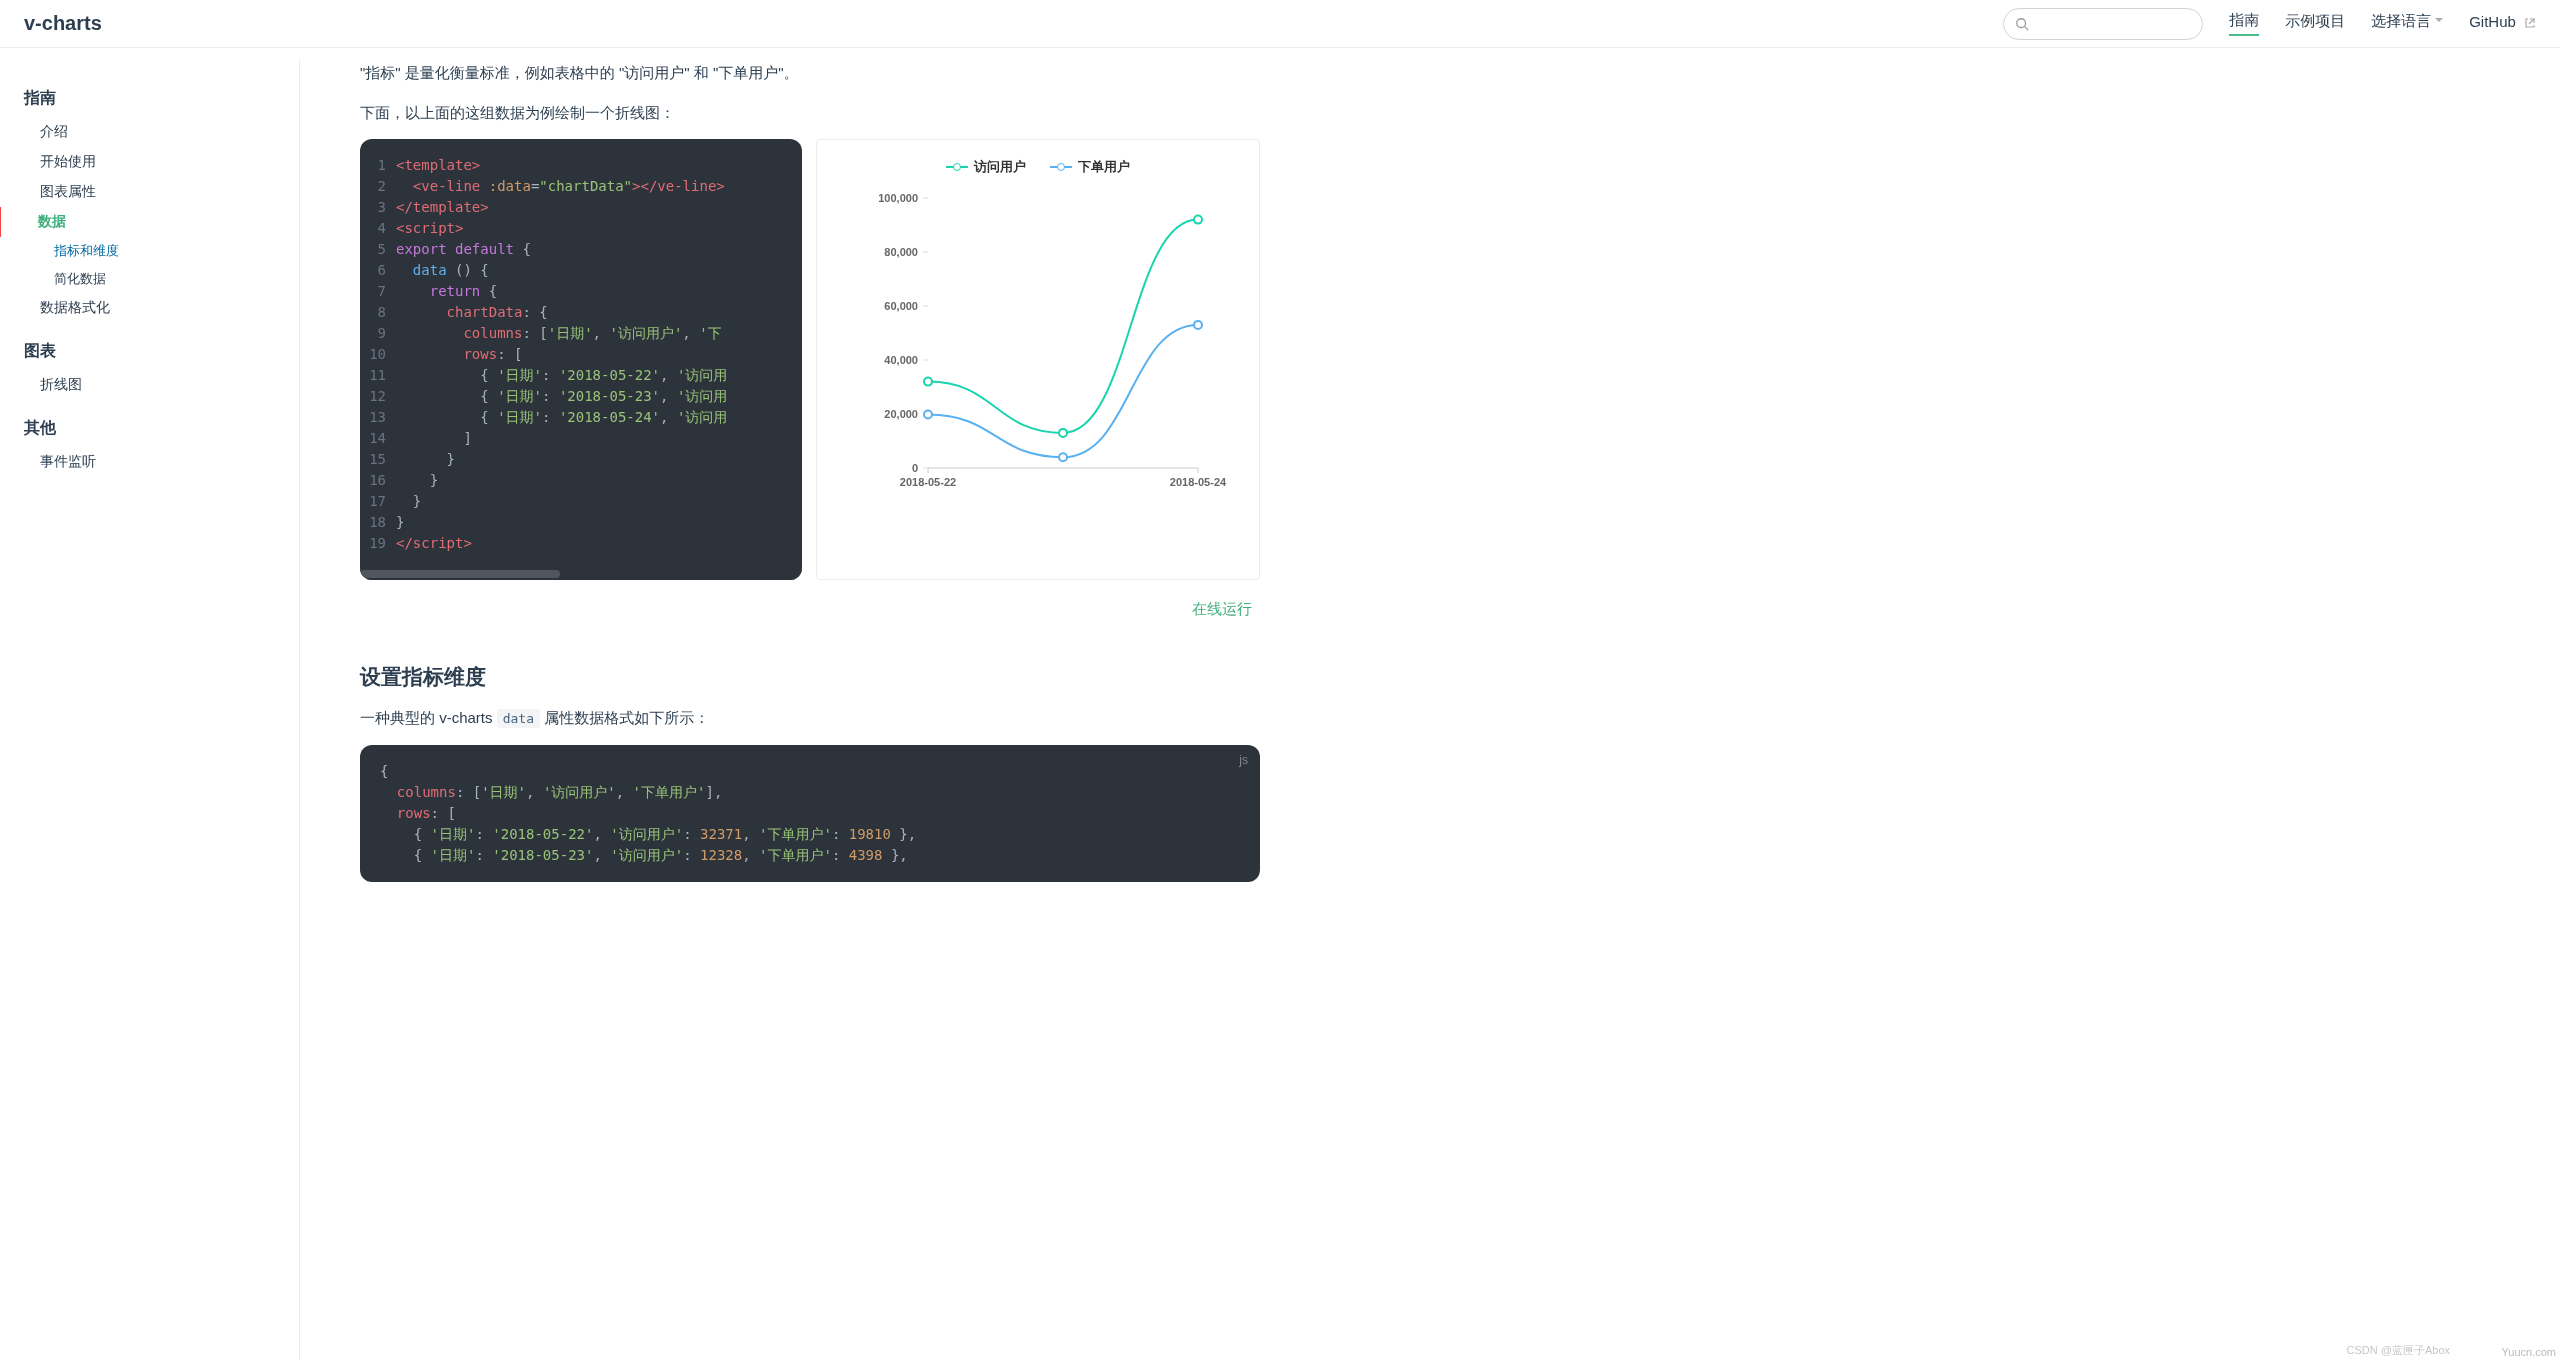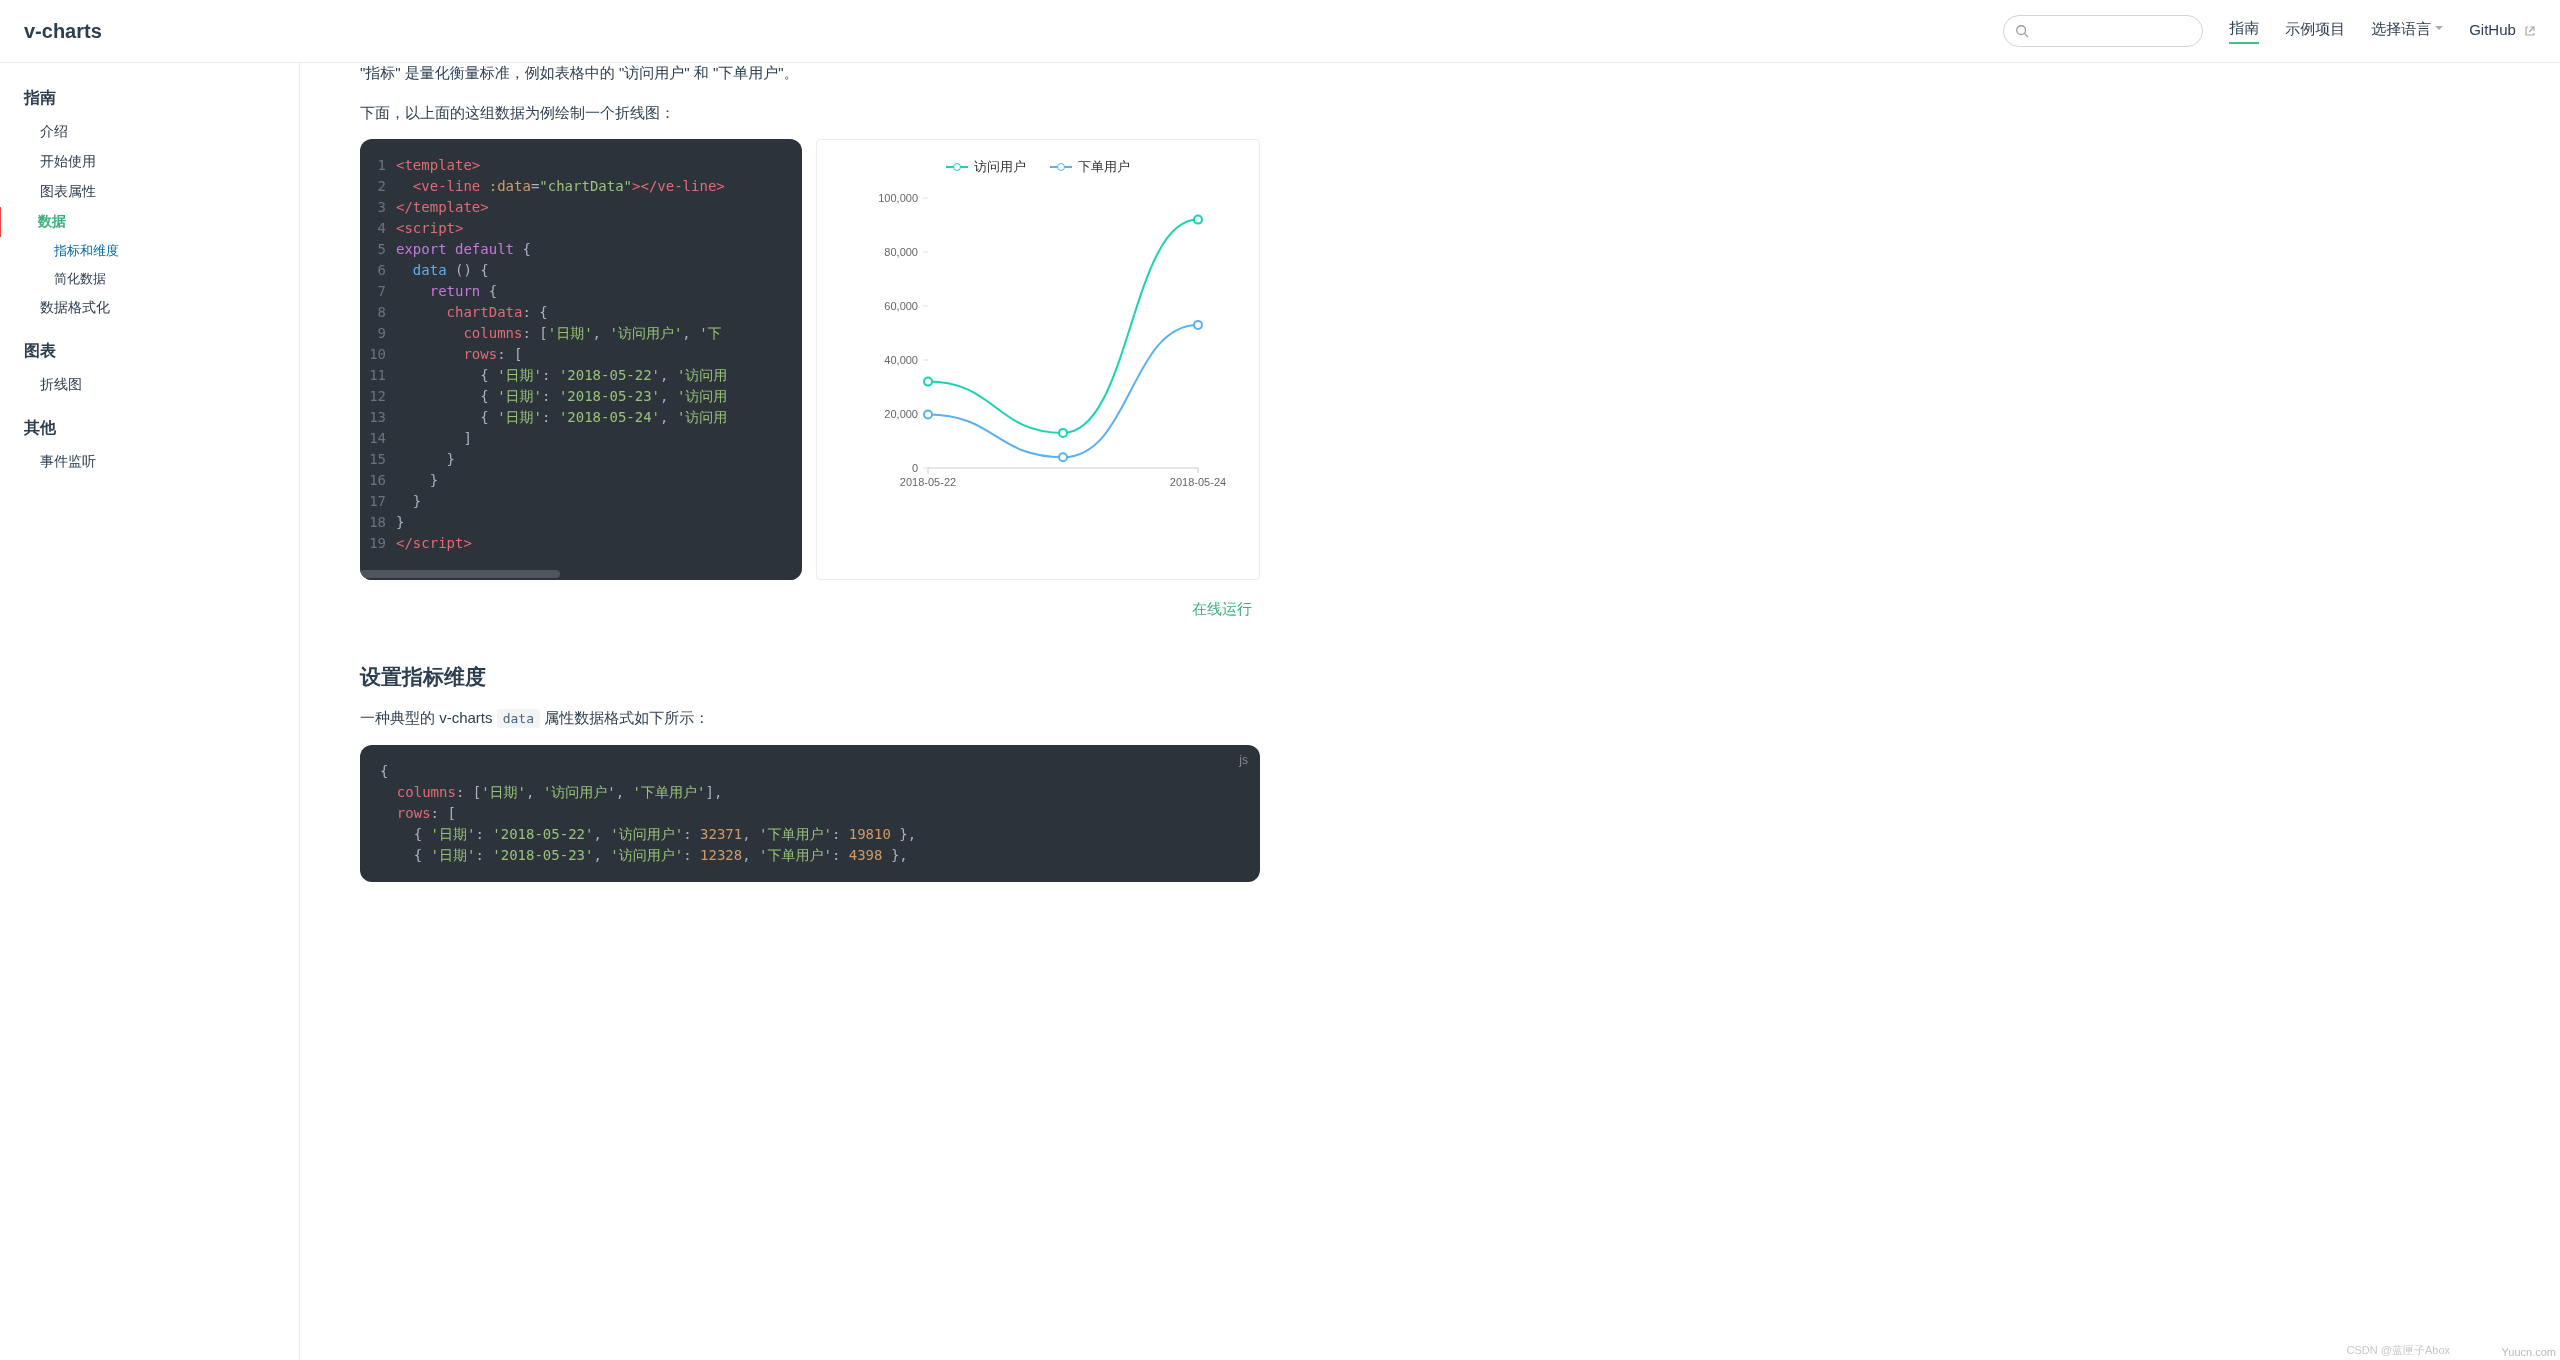--- a/index.html
+++ b/index.html
@@ -1,17 +1,17 @@
 <!DOCTYPE html>
 <html><head>
 <meta charset="utf-8">
 <style>
 * { margin: 0; padding: 0; box-sizing: border-box; }
 body { font-family: -apple-system, BlinkMacSystemFont, "Segoe UI", "PingFang SC", "Hiragino Sans GB", "Microsoft YaHei", sans-serif; color: #2c3e50; background: #fff; }
-.header { position: fixed; top: 0; left: 0; right: 0; height: 63px; background: #fff; border-bottom: 1px solid #eaecef; display: flex; align-items: center; padding: 16px 24px; z-index: 100; }
+.header { position: fixed; top: 0; left: 0; right: 0; height: 48px; background: #fff; border-bottom: 1px solid #eaecef; display: flex; align-items: center; padding: 16px 24px; z-index: 100; }
 .logo { font-size: 20px; font-weight: 600; color: #2c3e50; }
 .header-right { margin-left: auto; display: flex; align-items: center; gap: 26px; }
 .search-box { position: relative; width: 200px; }
 .search-box input { width: 100%; height: 32px; border: 1px solid #cfd4db; border-radius: 16px; padding: 0 12px 0 34px; font-size: 14px; outline: none; background: #fff; }
 .search-icon { position: absolute; left: 12px; top: 50%; transform: translateY(-50%); width: 14px; height: 14px; color: #999; }
 .nav-item { font-size: 15px; color: #2c3e50; text-decoration: none; cursor: pointer; padding-bottom: 4px; }
 .nav-item.active { border-bottom: 2px solid #46bd87; color: #2c3e50; }
 .nav-item.dropdown::after { content: ""; display: inline-block; margin-left: 4px; border: 4px solid transparent; border-top-color: #aaa; vertical-align: middle; }
 .ext-icon { display: inline-block; width: 12px; height: 12px; margin-left: 4px; vertical-align: middle; }
 .sidebar { position: fixed; top: 60px; left: 0; bottom: 0; width: 300px; border-right: 1px solid #eaecef; padding: 20px 0; overflow-y: auto; }
@@ -35,21 +35,21 @@
 .legend-marker { width: 22px; height: 10px; position: relative; display: flex; align-items: center; }
 .legend-line { position: absolute; left: 0; right: 0; height: 1.5px; }
 .legend-circle { position: absolute; left: 50%; top: 50%; transform: translate(-50%,-50%); width: 8px; height: 8px; border-radius: 50%; background: #fff; }
 .chart-svg { display: block; }
 .onlinerun { text-align: right; margin-top: 20px; }
 .onlinerun a { color: #3eaf7c; font-size: 15px; cursor: pointer; margin-right: 8px; }
 h2.section-title { font-size: 21px; font-weight: 600; margin: 44px 0 14px 0; color: #2c3e50; }
 .inline-code { background: #f3f4f5; padding: 2px 6px; border-radius: 3px; font-family: Consolas, Monaco, monospace; font-size: 13px; color: #476582; }
 .row-layout { display: flex; gap: 14px; align-items: stretch; }
 .row-layout .code-block { flex: 1; min-width: 0; }
-.row-layout .chart-panel { flex: 1; min-width: 0; }
+.row-layout .chart-panel { flex: 1; min-width: 0; font-weight: bold; }
 .watermark-br { position: fixed; bottom: 2px; right: 4px; font-size: 11px; color: #bbb; }
 .watermark-csdn { position: fixed; bottom: 2px; right: 110px; font-size: 11px; color: #c7c7c7; }
 
 .tk-tag { color: #e06c75; }
 .tk-attr { color: #d19a66; }
 .tk-punc { color: #abb2bf; }
 .tk-key { color: #c678dd; }
 .tk-fn { color: #61afef; }
 .tk-prop { color: #e06c75; }
 .tk-str { color: #98c379; }

